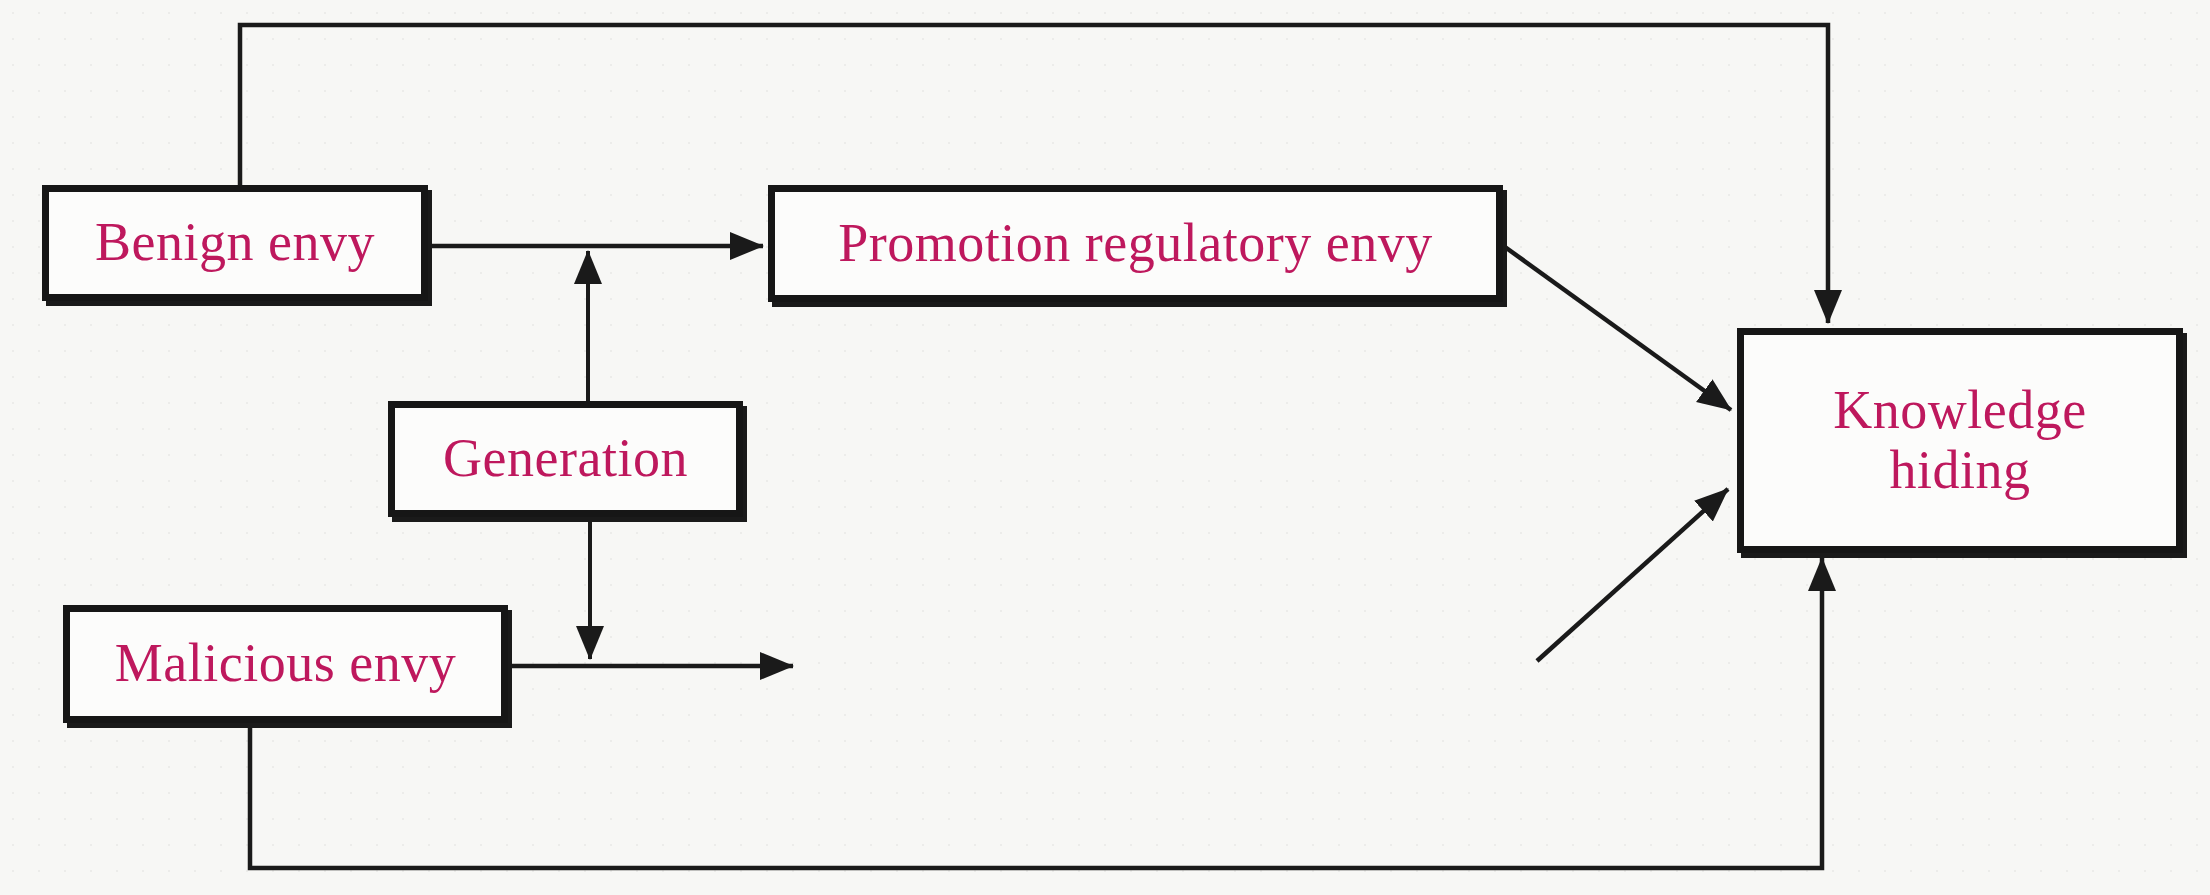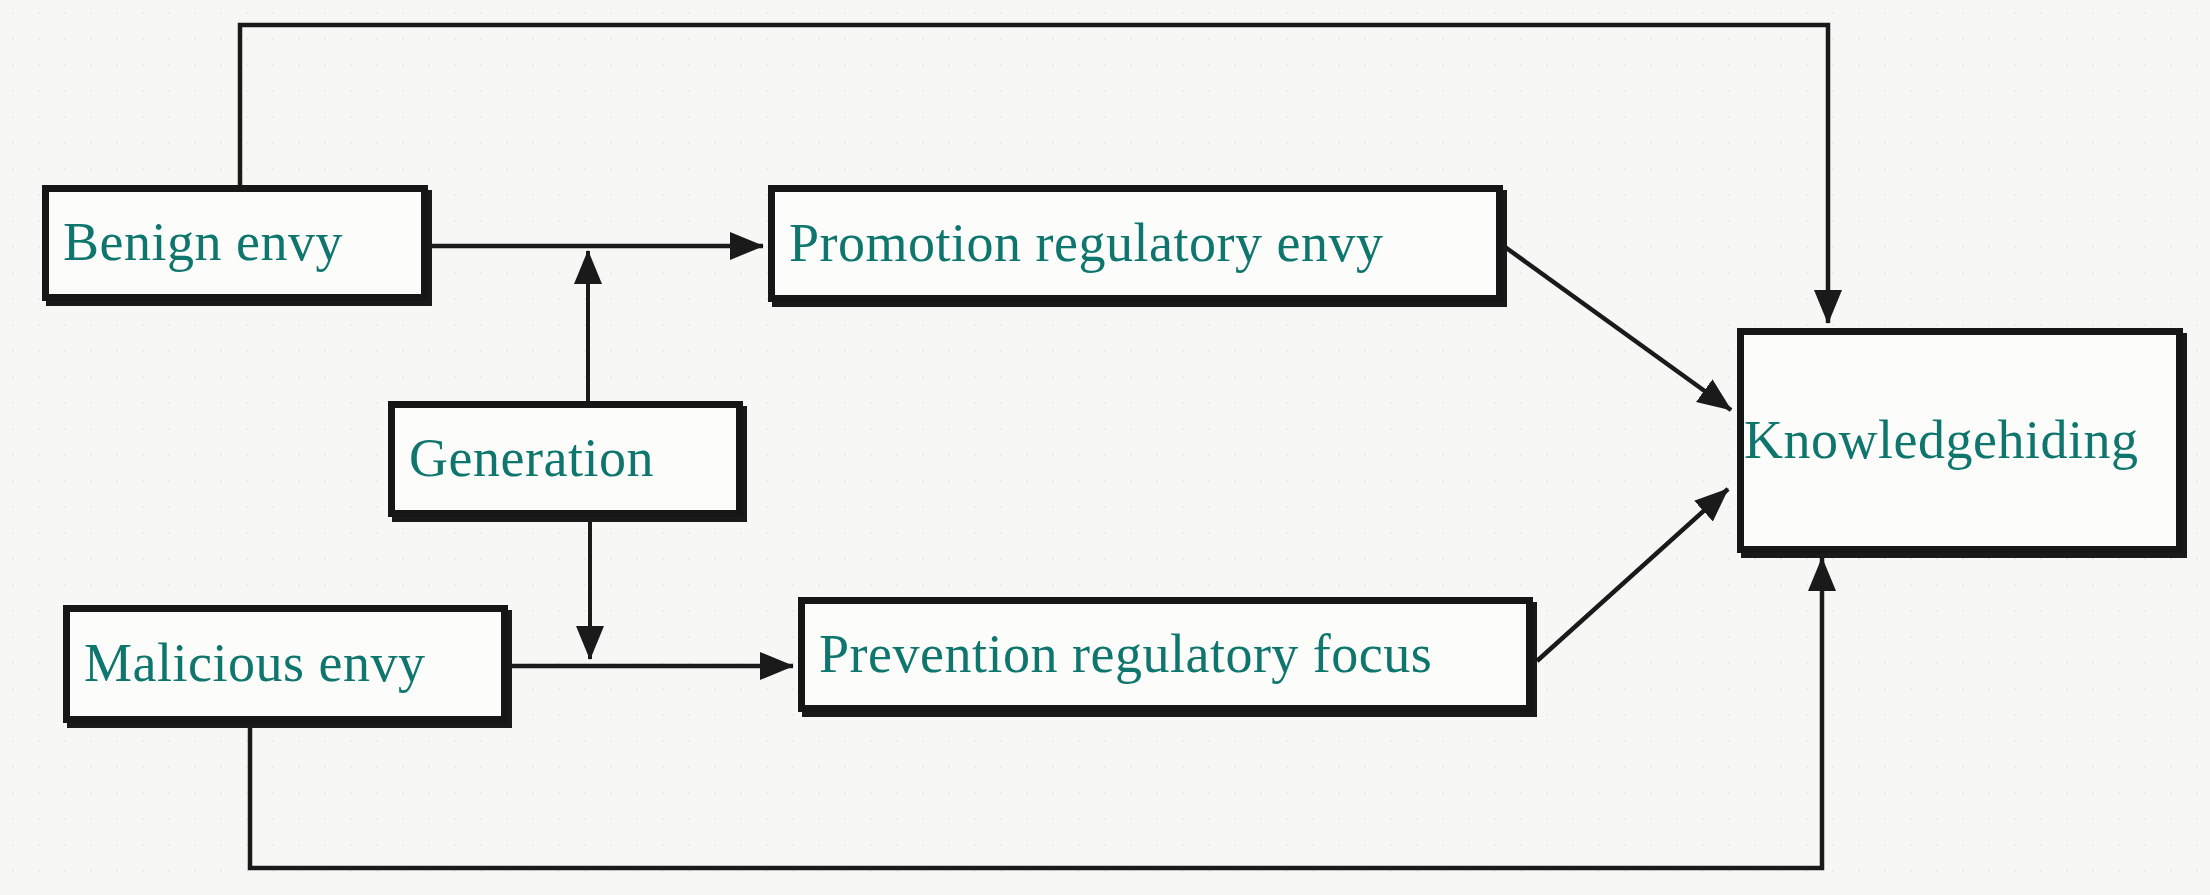--- a/index.html
+++ b/index.html
@@ -28,34 +28,35 @@
     pointer-events: none;
   }
   .node {
     position: absolute;
     box-sizing: border-box;
     background: #fcfcfb;
     border: 7px solid #161616;
     box-shadow: 4px 5px 0 0 #1a1a1a;
     display: flex;
     align-items: center;
+    justify-content: center;
     text-align: center;
-    color: #0f766e;
+    color: #be185d;
     font-size: 54px;
     line-height: 1.1;
     letter-spacing: 0.5px;
   }
   .node .label { padding: 0 14px; white-space: nowrap; }
   #node-benign-envy      { left: 42px;   top: 185px; width: 386px; height: 116px; }
   #node-generation       { left: 388px;  top: 401px; width: 355px; height: 116px; }
   #node-malicious-envy   { left: 63px;   top: 605px; width: 445px; height: 118px; }
   #node-promotion-focus  { left: 768px;  top: 185px; width: 735px; height: 117px; }
   #node-prevention-focus { left: 798px;  top: 597px; width: 735px; height: 115px; }
   #node-knowledge-hiding { left: 1737px; top: 328px; width: 446px; height: 225px;
-                           flex-direction: row; }
+                           flex-direction: column; }
   #node-knowledge-hiding .label { padding: 0; }
   #node-knowledge-hiding .line2 { }
 </style>
 </head>
 <body>
 
 <div class="canvas">
 
   <svg class="wires" viewBox="0 0 2210 895">
     <defs>
@@ -90,22 +91,19 @@
   </div>
 
   <div class="node" id="node-generation">
     <span class="label">Generation</span>
   </div>
 
   <div class="node" id="node-promotion-focus">
     <span class="label">Promotion regulatory envy</span>
   </div>
 
-  <div class="node" id="node-prevention-focus">
-    <span class="label">Prevention regulatory focus</span>
-  </div>
 
   <div class="node" id="node-knowledge-hiding">
     <span class="label line1">Knowledge</span>
     <span class="label line2">hiding</span>
   </div>
 
 </div>
 
 </body></html>

